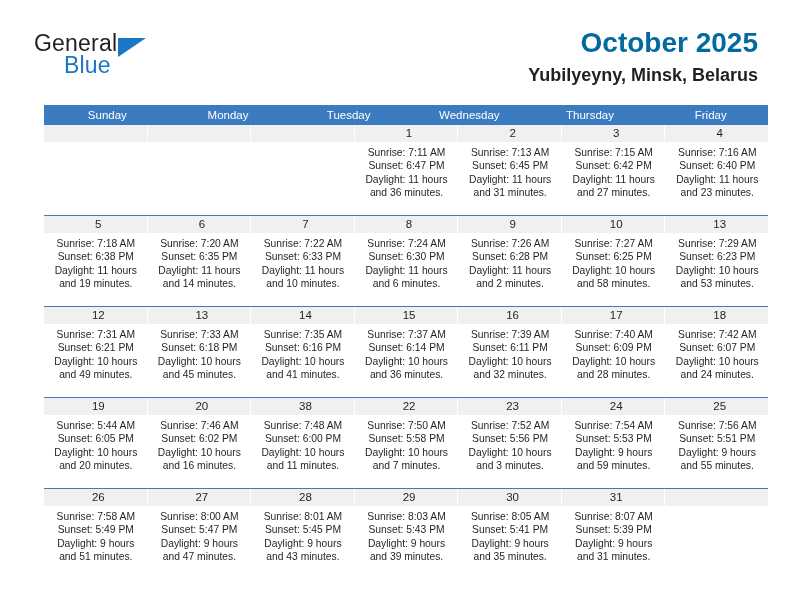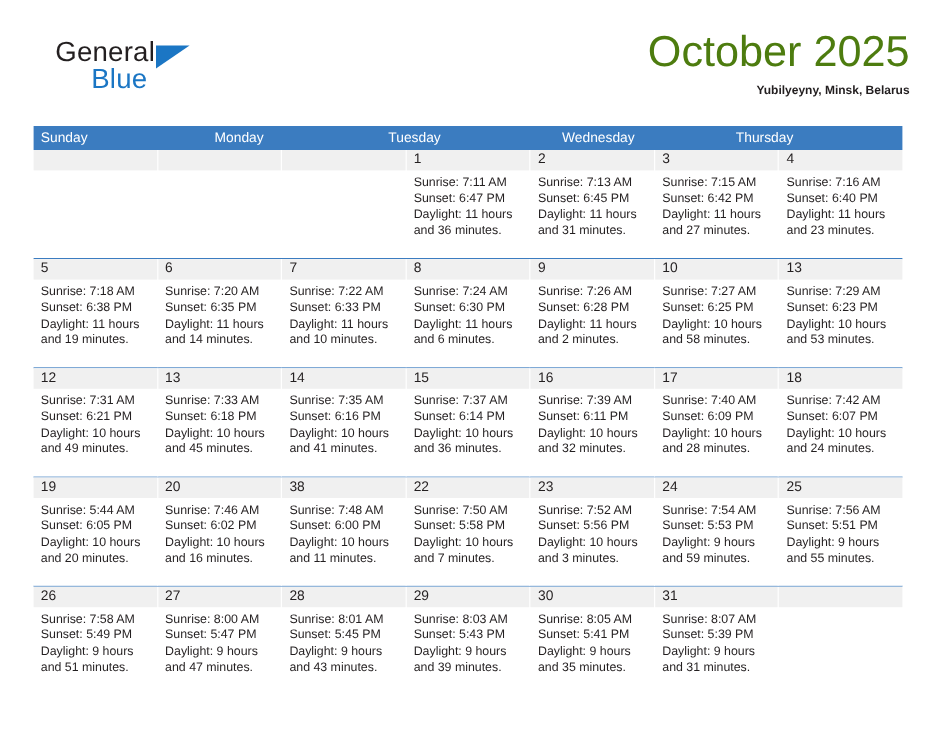--- a/index.html
+++ b/index.html
@@ -24,21 +24,21 @@
   
   .topbar {
     position: absolute;
     left: 34px;
     top: 30px;
     right: 34px;
     height: 68px;
   }
   .logo {
     position: absolute;
-    left: 12px;
+    left: 0;
     top: 0;
     width: 240px;
     height: 60px;
   }
   .logo-general {
     position: absolute;
     left: 0;
     top: 0;
     font-size: 23px;
     letter-spacing: 0.2px;
@@ -63,41 +63,42 @@
     letter-spacing: 0.2px;
   }
 
   .title-wrap {
     position: absolute;
     right: 0;
     top: -4px;
     text-align: right;
   }
   .cal-title {
-    font-size: 36px;
-    font-weight: normal;
-    color: #4d7c0f;
+    font-size: 28px;
+    font-weight: bold;
+    color: #0369a1;
     line-height: 34px;
     white-space: nowrap;
   }
   .cal-sub {
     margin-top: 7px;
-    font-size: 10px;
+    font-size: 18px;
     font-weight: bold;
     color: #231f20;
     line-height: 17px;
     white-space: nowrap;
   }
 
   
   .calendar {
     position: absolute;
-    left: 28px;
+    left: 44px;
     top: 105px;
     width: 724px;
+    text-align: center;
   }
   .weekdays {
     display: flex;
     background: #3b7cc0;
     height: 20px;
   }
   .weekday {
     flex: 1 1 0;
     color: #ffffff;
     font-size: 11.5px;
@@ -157,20 +158,21 @@
     </div>
   </div>
 
   <div class="calendar">
     <div class="weekdays">
       <div class="weekday">Sunday</div>
       <div class="weekday">Monday</div>
       <div class="weekday">Tuesday</div>
       <div class="weekday">Wednesday</div>
       <div class="weekday">Thursday</div>
+      <div class="weekday">Friday</div>
     </div>
 
     <div class="week first">
       <div class="day empty">
         <div class="daynum"></div>
       </div>
       <div class="day empty">
         <div class="daynum"></div>
       </div>
       <div class="day empty">

